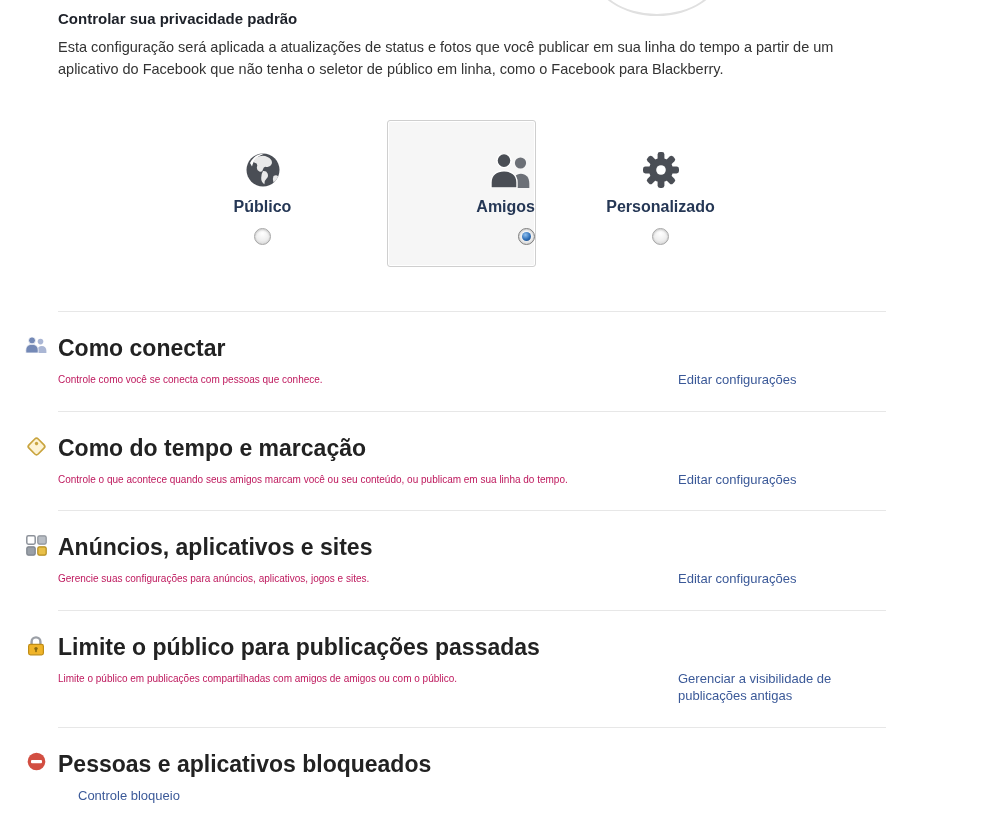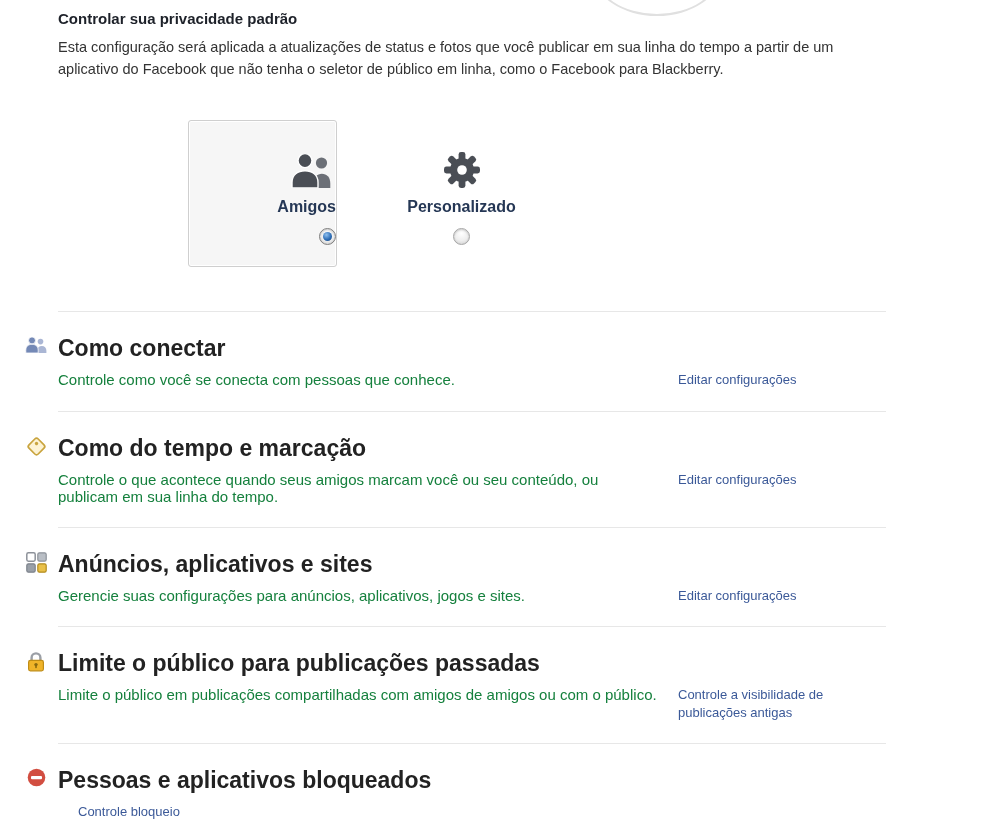--- a/index.html
+++ b/index.html
@@ -65,38 +65,51 @@
   }
   .sec-icon {
     position: absolute; left: -34px; top: 24px; width: 24px;
     display: flex; justify-content: center;
   }
   .section h2 {
     margin: 0 0 9px 0; font-size: 23px; font-weight: bold; color: #222;
   }
   .sec-row { display: flex; align-items: flex-start; }
   .sec-desc {
-    width: 600px; font-size: 15px; line-height: 17px; color: #15803d;
+    width: 600px; font-size: 10px; line-height: 17px; color: #be185d;
   }
   .sec-link {
     margin-left: 20px; width: 185px; font-size: 13px; line-height: 17.5px;
     color: #3b5998; text-decoration: none; cursor: pointer;
   }
 </style>
 </head>
 <body>
 
 <div class="top-arc"></div>
 
 <div class="page">
   <h1 class="page-title">Controlar sua privacidade padrão</h1>
   <p class="page-desc">Esta configuração será aplicada a atualizações de status e fotos que você publicar em sua linha do tempo a partir de um aplicativo do Facebook que não tenha o seletor de público em linha, como o Facebook para Blackberry.</p>
 
   <div class="options-row">
 
+    <div class="option">
+      <span class="opt-icon">
+        <svg width="40" height="40" viewBox="0 0 40 40">
+          <circle cx="20" cy="20" r="16.5" fill="#4a4e55"></circle>
+          <path d="M7 13 C10 6.5 15.5 3.6 21 3.8 C14.5 6.2 10.5 10 9 16.5 Z" fill="#ffffff"></path>
+          <path d="M13 7.5 q6.5 -3 11.5 -0.6 q5.5 2.6 4.2 7 q-2 4 -5.5 3 q-2.5 -0.8 -3.2 2.4 q-0.7 3.4 -3.7 2.2 q-3.2 -1.4 -2.2 -5.2 q0.8 -3 -2.4 -3.6 q-2.4 -0.6 1.3 -5.2z" fill="#e9e9e9"></path>
+          <path d="M20 21 q3.4 -0.4 4.6 2.4 q1.2 3 -1 5.2 q-2.6 2.4 -2.2 5.6 q-3.4 -2 -3.2 -6.4 q0.2 -4.4 1.8 -6.8z" fill="#e9e9e9"></path>
+          <path d="M30.5 26 q3 -1.6 4.6 0.4 q-1.4 4 -4.6 6 q-1.4 -3.4 0 -6.4z" fill="#e9e9e9"></path>
+        </svg>
+      </span>
+      <div class="opt-label">Público</div>
+      <span class="radio"></span>
+    </div>
 
     <div class="option boxed">
       <span class="opt-icon">
         <svg width="46" height="36" viewBox="0 0 46 36">
           <circle cx="31.5" cy="11" r="5.6" fill="#6c7077"></circle>
           <path d="M23.5 36 v-4.6 c0 -6.2 3.6 -9.6 8.4 -9.6 s8.4 3.4 8.4 9.6 V36 z" fill="#6c7077"></path>
           <circle cx="15" cy="8.6" r="7" fill="#4a4e55" stroke="#ffffff" stroke-width="1.4"></circle>
           <path d="M2 36 v-5.6 c0 -7.6 5.8 -11.6 13 -11.6 s13 4 13 11.6 V36 z" fill="#4a4e55" stroke="#ffffff" stroke-width="1.4"></path>
         </svg>
       </span>
@@ -179,21 +192,21 @@
       <svg width="20" height="21" viewBox="0 0 20 21">
         <path d="M5.6 10 V6.8 a4.4 4.4 0 0 1 8.8 0 V10" fill="none" stroke="#9b9fa6" stroke-width="2.4"></path>
         <rect x="2.6" y="9.4" width="14.8" height="10.4" rx="1.8" fill="#f0b429" stroke="#c08d16" stroke-width="1.2"></rect>
         <circle cx="10" cy="13.6" r="1.7" fill="#8a6a10"></circle>
         <rect x="9.2" y="14.2" width="1.6" height="3" rx="0.7" fill="#8a6a10"></rect>
       </svg>
     </span>
     <h2>Limite o público para publicações passadas</h2>
     <div class="sec-row">
       <div class="sec-desc">Limite o público em publicações compartilhadas com amigos de amigos ou com o público.</div>
-      <a class="sec-link">Controle a visibilidade de publicações antigas</a>
+      <a class="sec-link">Gerenciar a visibilidade de publicações antigas</a>
     </div>
   </div>
 
   <div class="section">
     <span class="sec-icon">
       <svg width="19" height="19" viewBox="0 0 19 19">
         <circle cx="9.5" cy="9.5" r="8.8" fill="#d24e41"></circle>
         <rect x="4" y="8" width="11" height="3.2" rx="1" fill="#ffffff"></rect>
       </svg>
     </span>

